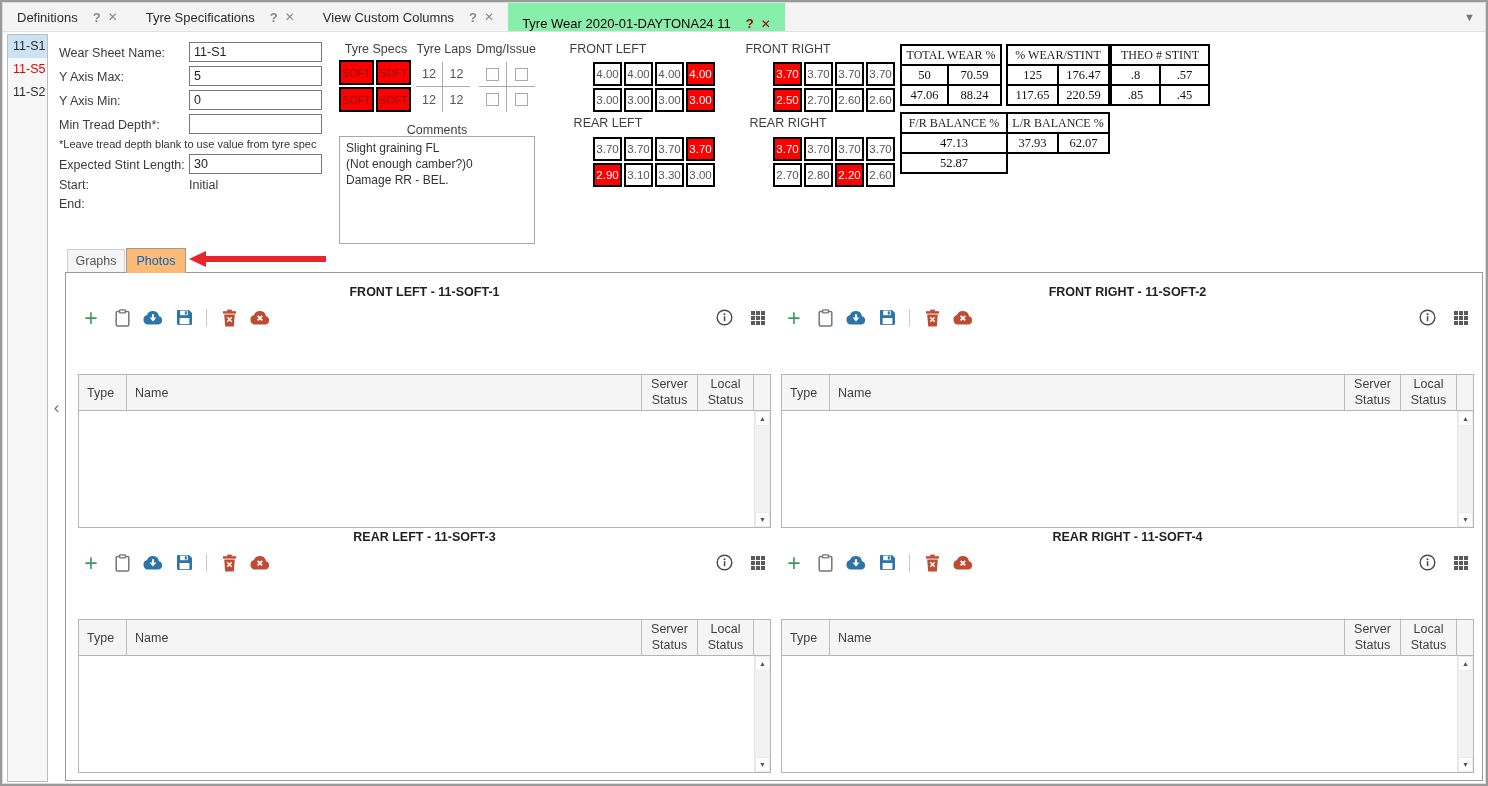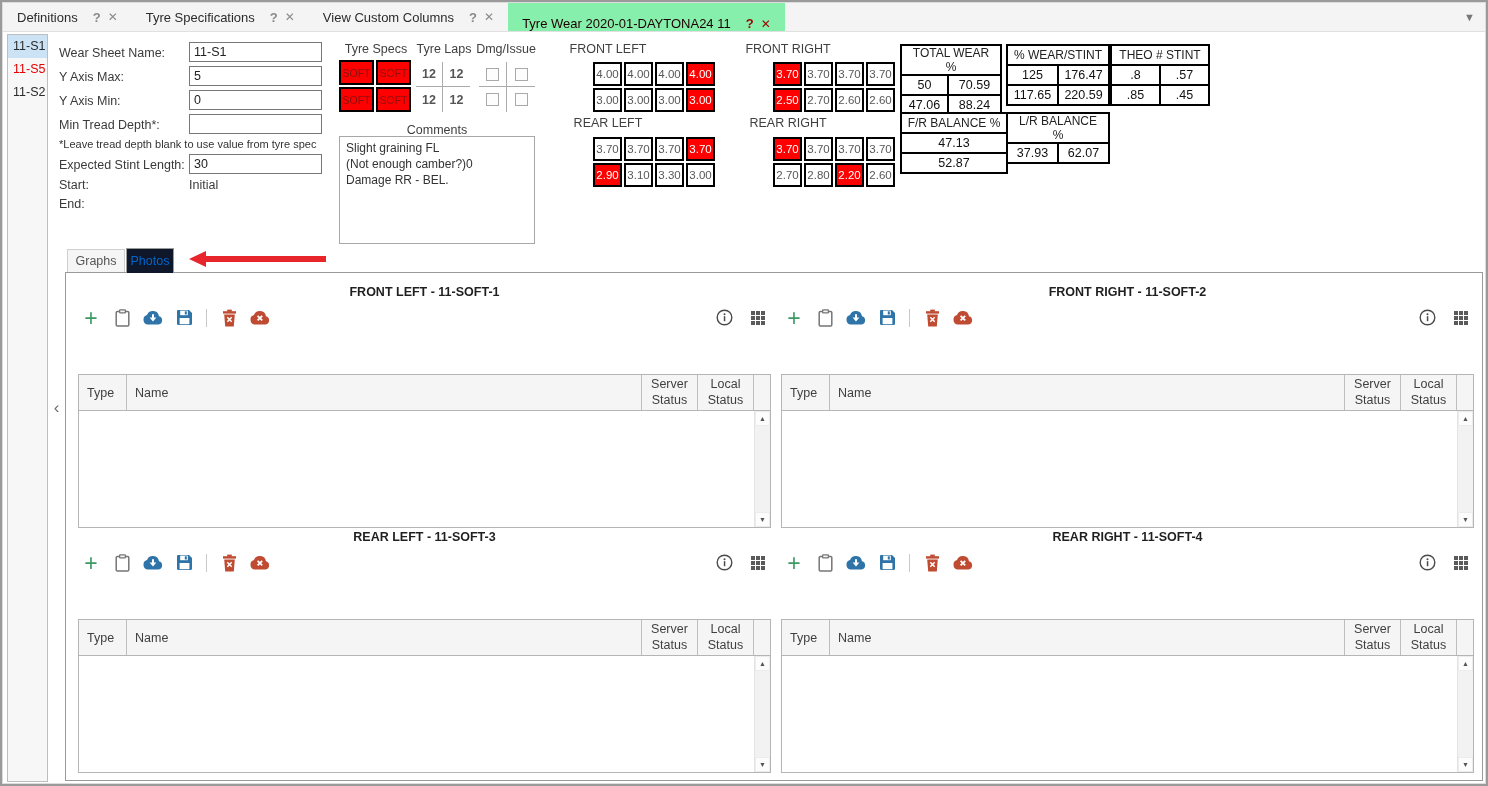--- a/index.html
+++ b/index.html
@@ -34,48 +34,48 @@
 
   .sect-title { position:absolute; font-size:12.5px; color:#3f3f3f; text-align:center; white-space:nowrap; }
 
   
   .spec-grid { position:absolute; left:337px; top:58px; display:grid;
                grid-template-columns:35px 35px; grid-auto-rows:25px; gap:2px; }
   .spec-cell { background:#fe0000; border:2px solid #000; color:#8a1111; font-size:10.5px;
                display:flex; align-items:center; justify-content:center; cursor:pointer; }
 
   
-  .cross { position:absolute; display:grid;font-weight:bold; }
+  .cross { position:absolute; display:grid; }
   .cross > div { display:flex; align-items:center; justify-content:center; font-size:12.5px; color:#555; }
   .cross > div:nth-child(odd)  { border-right:1px solid #ababab; }
   .cross > div:nth-child(-n+2) { border-bottom:1px solid #ababab; }
   .cb { width:13px; height:13px; border:1px solid #a9a9a9; background:#fdfdfd; cursor:pointer; }
 
   
   .comments-box { position:absolute; left:337px; top:134px; width:196px; height:108px;
                   border:1px solid #a8a8a8; background:#fff; padding:3px 6px;
                   font-size:12px; color:#333; line-height:1.35; }
 
   
   .wgrid { position:absolute; display:grid; grid-template-columns:repeat(4,29px); grid-auto-rows:24px; gap:2px;margin-left:46px; }
   .wcell { border:2px solid #000; background:#fff; color:#575757; font-size:11.5px;
            display:flex; align-items:center; justify-content:center; cursor:pointer; }
   .wcell.hl { background:#fe0000; color:#fff; }
 
   
-  table.stats { position:absolute; border-collapse:collapse; font-size:12.5px; color:#111; }
+  table.stats { position:absolute; border-collapse:collapse; font-size:12.5px; color:#111;font-family:Liberation Serif, serif; }
   table.stats th, table.stats td { border:2px solid #000; text-align:center; font-weight:normal;
                                    height:20px; padding:0 4px; background:#fff; }
   table.stats th { font-size:12px; color:#222; }
 
   
   .vtab { position:absolute; height:23px; display:flex; align-items:center; justify-content:center;
           font-size:12.5px; cursor:pointer; }
   .vtab-graphs { left:65px; top:247px; width:58px; color:#555; background:#f5f5f5; border:1px solid #cfcfcf; border-bottom:none; }
-  .vtab-photos { left:124px; top:246px; width:48px; color:#0066cc; background:#0f172a;
+  .vtab-photos { left:124px; top:246px; width:60px; color:#0066cc; background:#fdba74;
                  border:1px solid #9a9a9a; border-bottom:none; height:25px; z-index:3; }
 
   
   .arrow-head { position:absolute; left:187px; top:249px; width:0; height:0; z-index:4;
                 border-top:8px solid transparent; border-bottom:8px solid transparent; border-right:17px solid #e8252a; }
   .arrow-shaft { position:absolute; left:202px; top:254px; width:122px; height:6px; background:#e8252a; z-index:4; }
 
   
   .collapse { position:absolute; left:47px; top:393px; width:15px; height:26px; display:flex;
               align-items:center; justify-content:center; color:#6e6e6e; font-size:17px; cursor:pointer; }

